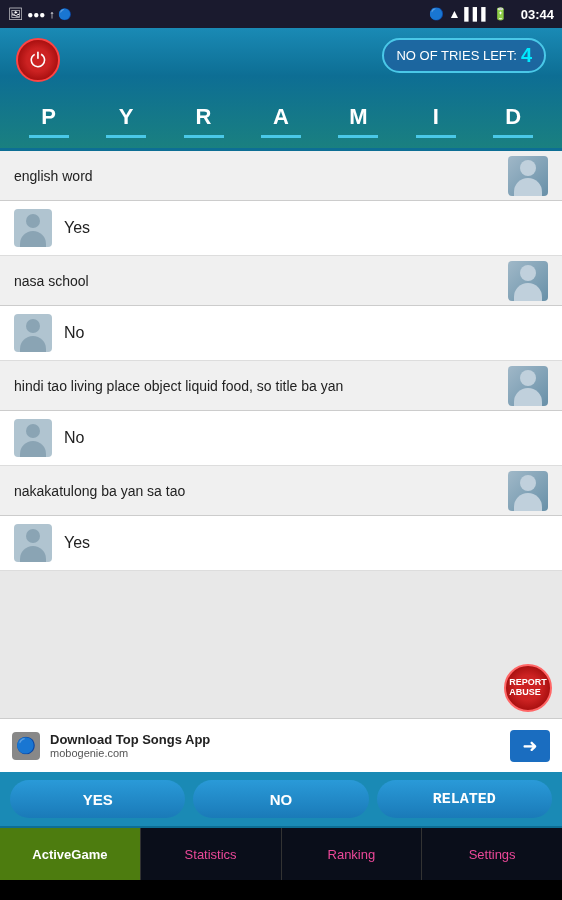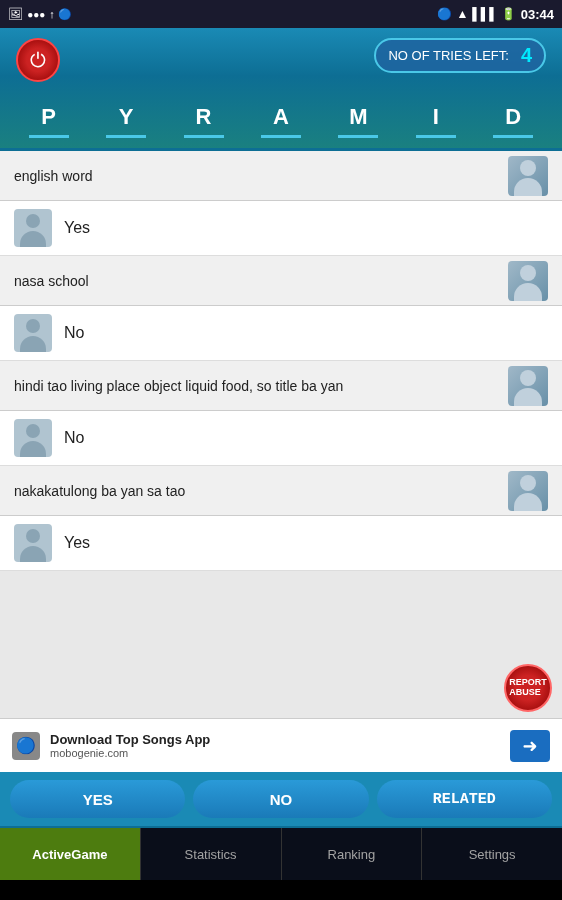--- a/index.html
+++ b/index.html
@@ -25,20 +25,21 @@
       font-size: 12px;
     }
     .status-icons {
       display: flex;
       align-items: center;
       gap: 4px;
     }
     .status-time {
       font-weight: bold;
       font-size: 13px;
+      margin-left: 8px;
     }
 
     
     .header {
       width: 100%;
       height: 120px;
       background: linear-gradient(180deg, #1a8ab5 0%, #0d6e94 40%, #1a8080 100%);
       display: flex;
       align-items: flex-start;
       justify-content: space-between;
@@ -59,21 +60,21 @@
     }
     .tries-badge {
       background: rgba(30,100,160,0.85);
       border: 2px solid #4ac8e8;
       border-radius: 20px;
       padding: 4px 12px;
       color: #fff;
       font-size: 13px;
       display: flex;
       align-items: center;
-      gap: 12px;
+      gap: 4px;
     }
     .tries-number {
       color: #00eaff;
       font-size: 20px;
       font-weight: bold;
     }
 
     
     .pyramid-row {
       position: absolute;
@@ -317,21 +318,21 @@
       border-right: 1px solid #333;
     }
     .nav-item:last-child { border-right: none; }
     .nav-item.active {
       background: #4d7c0f;
       color: #fff;
       font-weight: bold;
     }
     .nav-item:not(.active) {
       background: #0a0e1a;
-      color: #a3a3a3;
+      color: #ec4899;
     }
   </style>
 </head>
 <body>
 
 <div class="status-bar">
   <div class="status-icons">
     <span>🖼</span>
     <span style="font-size:10px;">●●●</span>
     <span style="font-size:11px;">↑</span>

